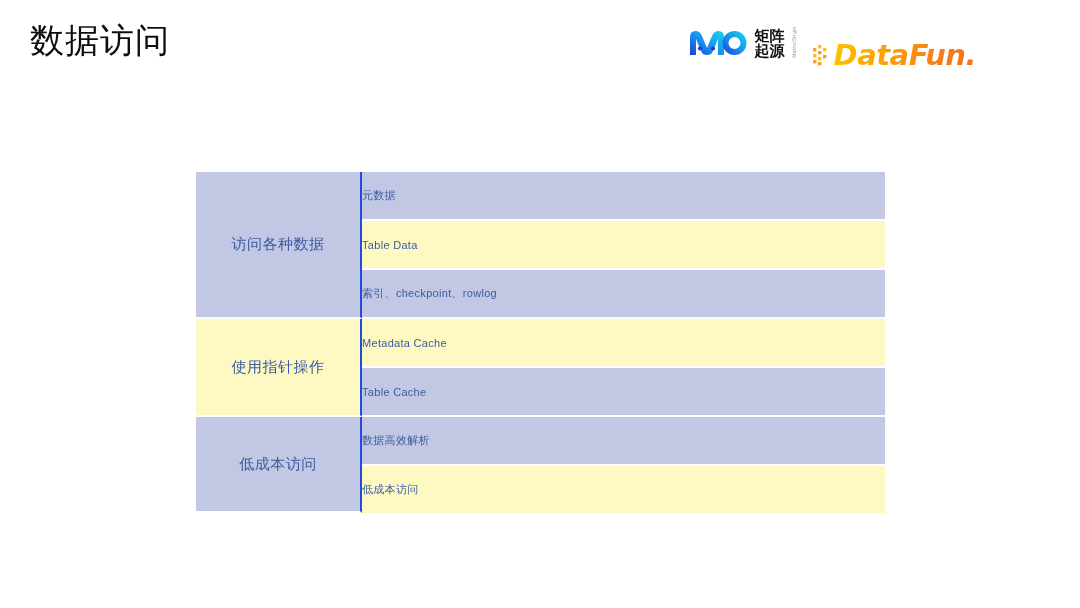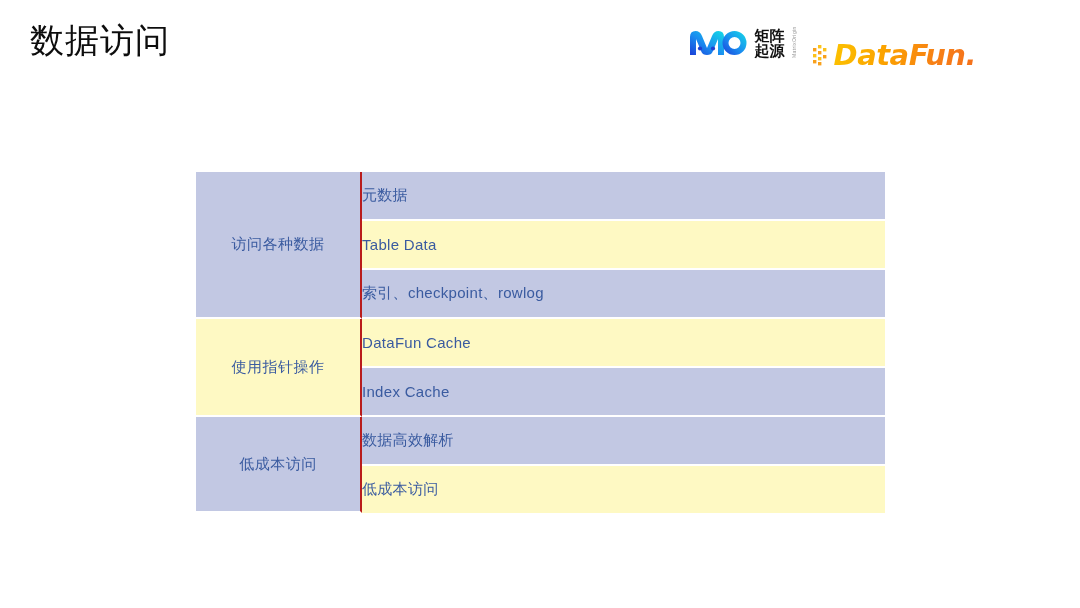--- a/index.html
+++ b/index.html
@@ -108,36 +108,36 @@
     width: 687px;
     border-collapse: separate;
     border-spacing: 0;
     table-layout: fixed;
   }
   #access-table td {
     padding: 0 0 0 0;
     vertical-align: middle;
     height: 47px;
     border-bottom: 2px solid #ffffff;
-    border-right: 2px solid #b91c1c;
+    border-right: 2px solid #1d4ed8;
   }
   #access-table tr:last-child td { border-bottom: none; }
   #access-table td.content-cell { border-right: none; }
 
   td.group-cell {
     width: 164px;
     text-align: center;
     font-size: 15px;
     color: #3a5ba0;
     letter-spacing: 0.5px;
   }
   td.content-cell {
     width: 523px;
     padding-left: 6px;
-    font-size: 15px;
+    font-size: 11px;
     color: #3a5ba0;
     letter-spacing: 0.3px;
   }
   .shade-dark  { background: #c2c8e3; }
   .shade-light { background: #fef9c3; }
 </style>
 </head>
 <body>
 
 <div id="slide-header">
@@ -192,24 +192,24 @@
         <td class="content-cell shade-dark">元数据</td>
       </tr>
       <tr>
         <td class="content-cell shade-light">Table Data</td>
       </tr>
       <tr>
         <td class="content-cell shade-dark">索引、checkpoint、rowlog</td>
       </tr>
       <tr>
         <td class="group-cell shade-light" rowspan="2">使用指针操作</td>
-        <td class="content-cell shade-light">DataFun Cache</td>
-      </tr>
-      <tr>
-        <td class="content-cell shade-dark">Index Cache</td>
+        <td class="content-cell shade-light">Metadata Cache</td>
+      </tr>
+      <tr>
+        <td class="content-cell shade-dark">Table Cache</td>
       </tr>
       <tr>
         <td class="group-cell shade-dark" rowspan="2">低成本访问</td>
         <td class="content-cell shade-dark">数据高效解析</td>
       </tr>
       <tr>
         <td class="content-cell shade-light">低成本访问</td>
       </tr>
     </tbody>
 </table>

